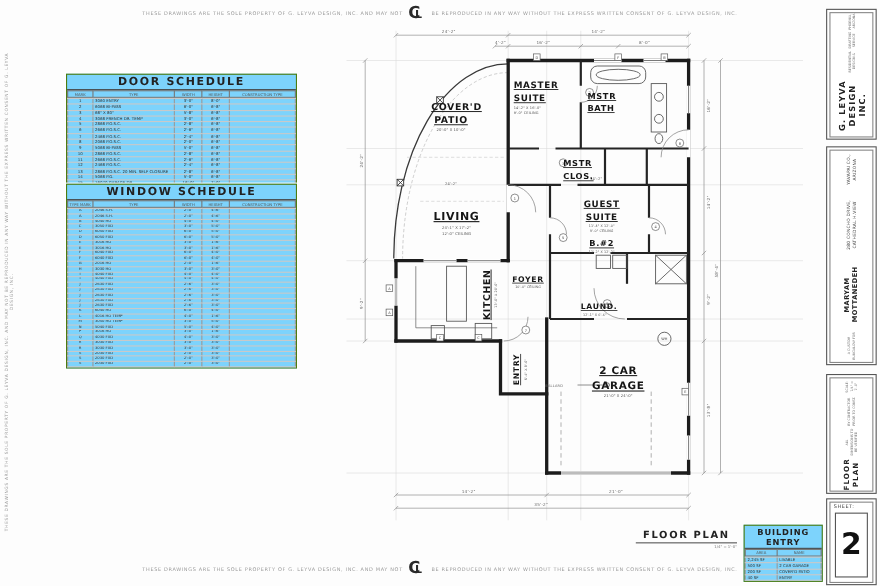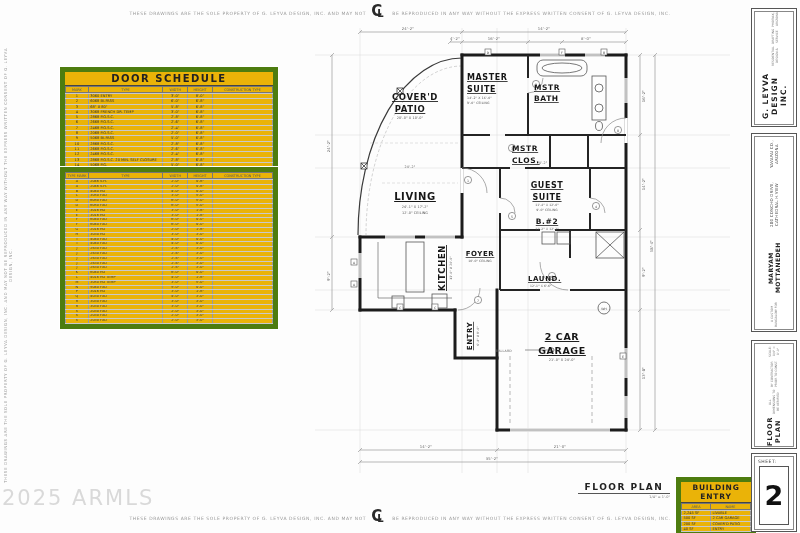--- a/index.html
+++ b/index.html
@@ -9,21 +9,21 @@
   .copy-strip{position:absolute;left:120px;width:560px;display:flex;align-items:center;
               justify-content:center;gap:5px;color:#9a9a9a;font-size:4.5px;letter-spacing:0.6px;}
   .cl-logo{position:relative;width:16px;height:18px;flex:0 0 16px;}
   .cl-logo .c{position:absolute;left:0;top:0;font-size:15px;font-weight:bold;color:#2a2a2a;line-height:15px;}
   .cl-logo .l{position:absolute;left:6px;top:5px;font-size:10px;font-weight:bold;color:#2a2a2a;line-height:10px;}
   .side-copy{position:absolute;left:3px;top:45px;height:440px;width:10px;
              writing-mode:vertical-rl;transform:rotate(180deg);
              font-size:4px;letter-spacing:0.6px;color:#9a9a9a;text-align:center;}
   .watermark{position:absolute;left:2px;top:486px;font-size:21px;letter-spacing:2px;color:#d9d9d9;}
   
-  .sched{position:absolute;border:5px solid #4d7c0f;background:#eab308;box-shadow:0 0 0 1px #fff;}
+  .sched{position:absolute;border:1px solid #4d7c0f;background:#7dd3fc;box-shadow:0 0 0 1px #fff;}
   .sched .title{border-bottom:1px solid #444;text-align:center;font-weight:bold;
                 font-size:10px;letter-spacing:1.5px;padding:1px 0;}
   .sched table{border-collapse:collapse;width:100%;table-layout:fixed;}
   .sched th{font-size:3.4px;font-weight:normal;color:#555;border:0.5px solid #777;padding:0.5px 1px;}
   .sched td{font-size:3.6px;line-height:4.3px;color:#333;border-left:0.5px solid #999;
             border-right:0.5px solid #999;border-bottom:0.4px solid #c9c9c9;padding:0 1.5px;
             overflow:hidden;white-space:nowrap;}
   .sched td:nth-child(1),.sched td:nth-child(3),.sched td:nth-child(4){text-align:center;}
   #door-schedule{left:60px;top:67px;width:208px;}
   #window-schedule{left:60px;top:167px;width:208px;}
@@ -80,21 +80,20 @@
     <span>THESE DRAWINGS ARE THE SOLE PROPERTY OF G. LEYVA DESIGN, INC. AND MAY NOT</span>
     <span class="cl-logo">
       <span class="c">C</span>
       <span class="l">L</span>
     </span>
     <span>BE REPRODUCED IN ANY WAY WITHOUT THE EXPRESS WRITTEN CONSENT OF G. LEYVA DESIGN, INC.</span>
   </div>
 
   <div class="side-copy">THESE DRAWINGS ARE THE SOLE PROPERTY OF G. LEYVA DESIGN, INC. AND MAY NOT BE REPRODUCED IN ANY WAY WITHOUT THE EXPRESS WRITTEN CONSENT OF G. LEYVA DESIGN, INC.</div>
 
-  <div class="watermark">2025 ARMLS</div>
 
   <div class="sched" id="door-schedule">
     <div class="title">DOOR SCHEDULE</div>
     <table>
       <colgroup>
           <col style="width:11%">
           <col style="width:36%">
           <col style="width:12%">
           <col style="width:12%">
           <col style="width:29%">
@@ -219,20 +218,21 @@
             <td>16070 GARAGE DR.</td>
             <td>16'-0"</td>
             <td>7'-0"</td>
             <td></td>
           </tr>
         </tbody>
     </table>
   </div>
 
   <div class="sched" id="window-schedule">
+    <div class="title">WINDOW SCHEDULE</div>
     <table>
       <colgroup>
           <col style="width:11%">
           <col style="width:36%">
           <col style="width:12%">
           <col style="width:12%">
           <col style="width:29%">
         </colgroup>
       <thead>
           <tr>

